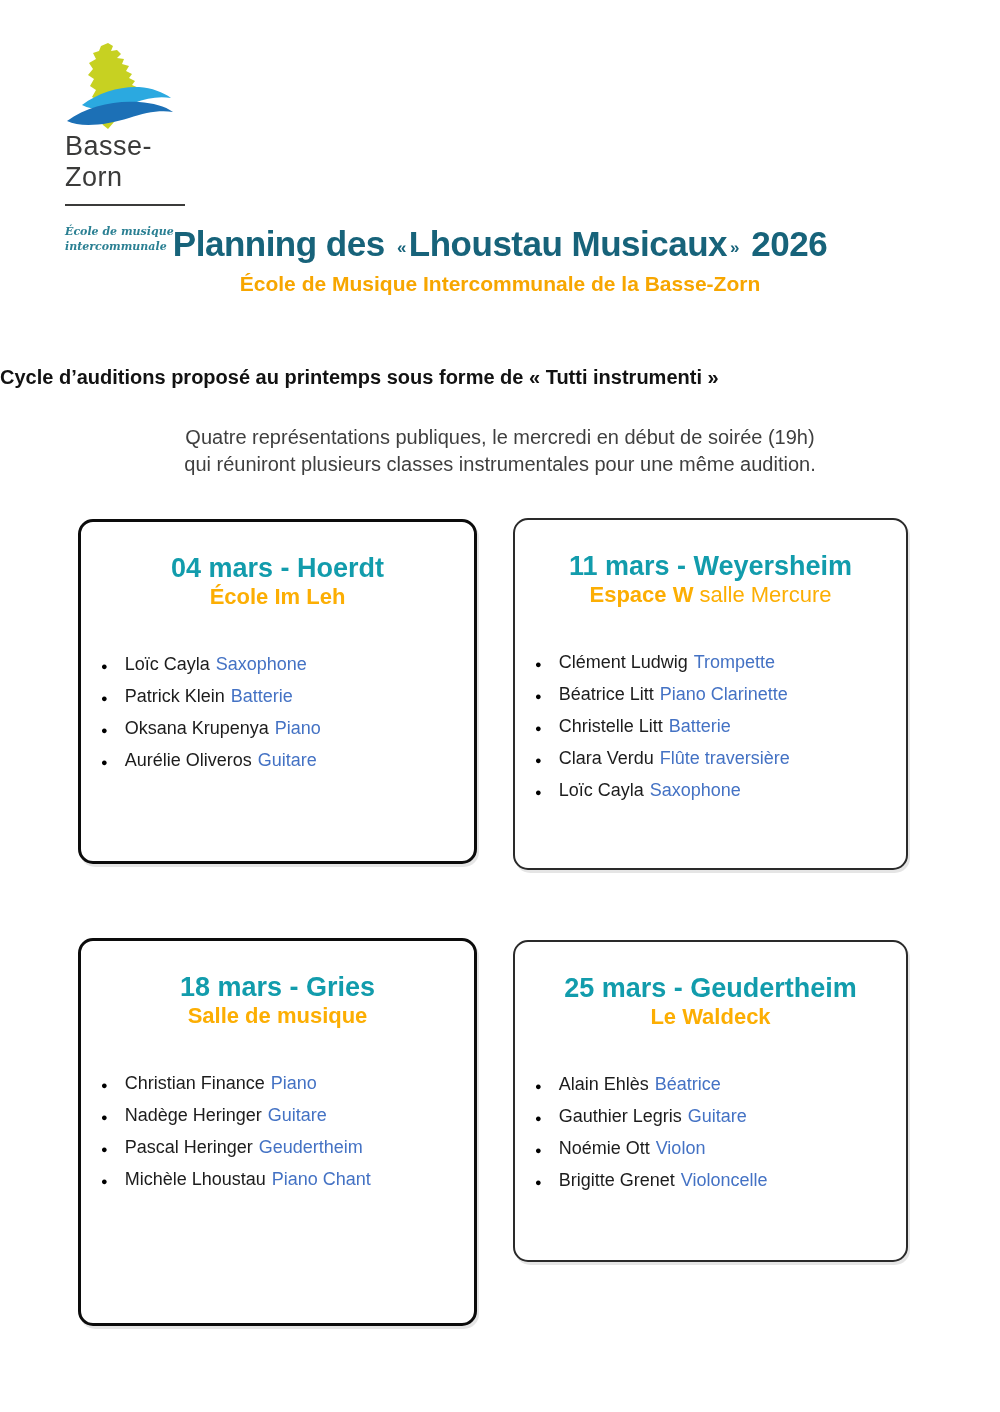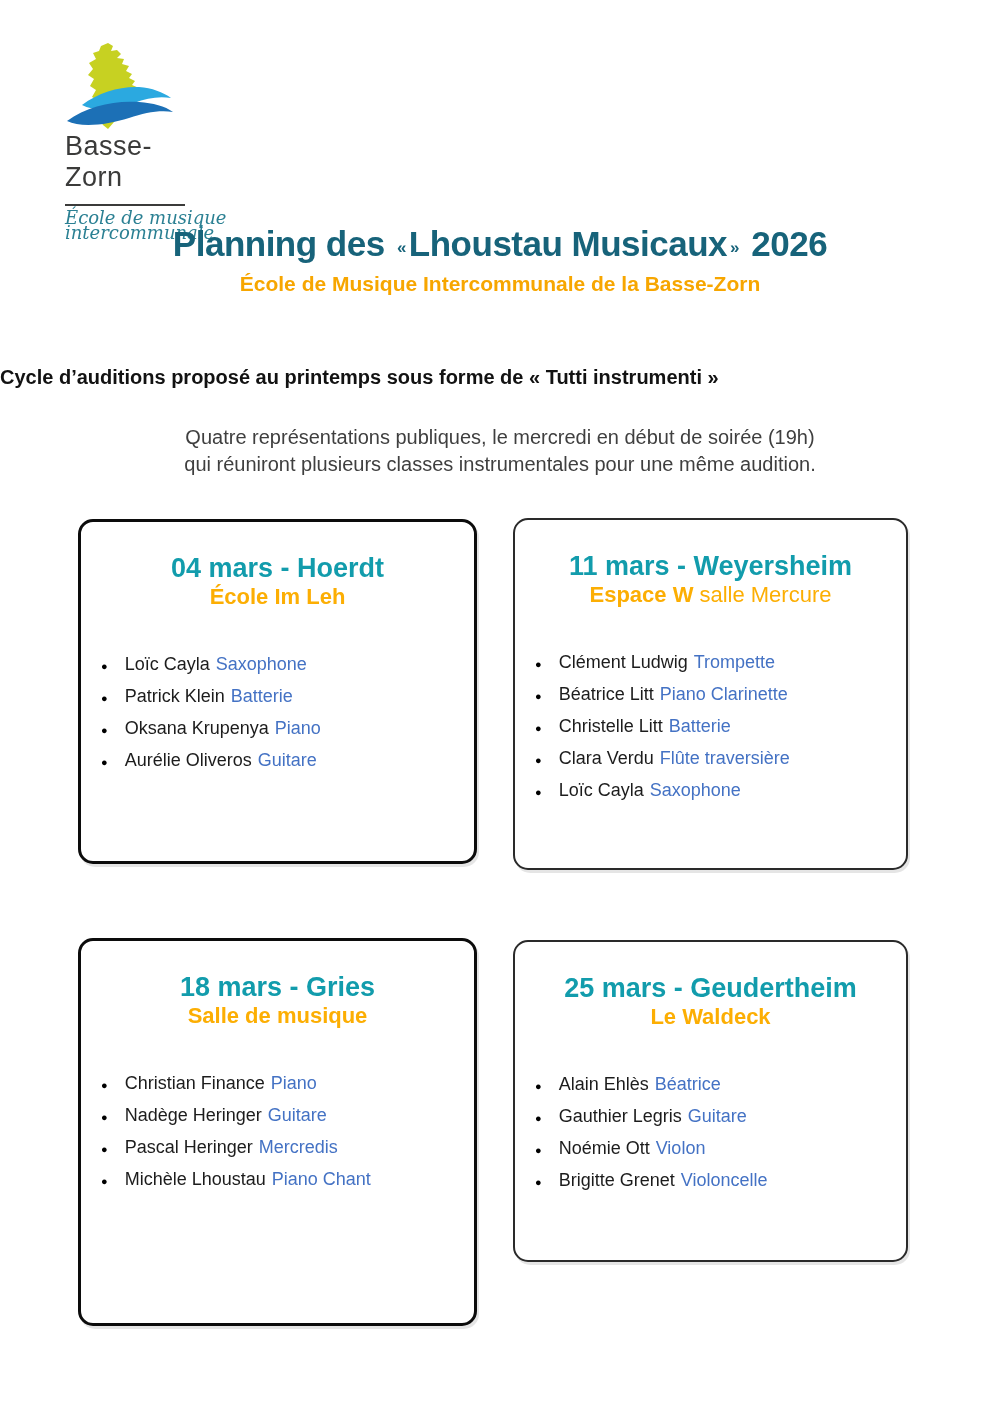--- a/index.html
+++ b/index.html
@@ -17,24 +17,24 @@
   .logo-graphic { display: block; width: 118px; height: 88px; }
   .logo-name {
     margin-top: 1px;
     font-size: 27px; font-weight: 400; letter-spacing: 0.5px;
     color: var(--logo-gray);
     width: 120px;
     border-bottom: 2px solid var(--logo-gray);
     padding-bottom: 11px;
   }
   .logo-tagline {
-    margin-top: 4px;
+    margin-top: 18px;
     font-family: "DejaVu Serif", serif;
-    font-style: italic; font-weight: normal;
-    font-size: 18px; line-height: 15px;
+    font-style: italic; font-weight: bold;
+    font-size: 11px; line-height: 15px;
     color: var(--logo-teal);
   }
 
   
   .title {
     position: absolute; top: 224px; left: 0; width: 100%;
     text-align: center;
     font-size: 35px; font-weight: bold; color: var(--title-teal);
     letter-spacing: -0.5px;
   }
@@ -185,21 +185,21 @@
           <span class="p-instr">Piano</span>
         </li>
         <li>
           <span class="bullet">●</span>
           <span class="p-name">Nadège Heringer</span>
           <span class="p-instr">Guitare</span>
         </li>
         <li>
           <span class="bullet">●</span>
           <span class="p-name">Pascal Heringer</span>
-          <span class="p-instr">Mercredis</span>
+          <span class="p-instr">Geudertheim</span>
         </li>
         <li>
           <span class="bullet">●</span>
           <span class="p-name">Michèle Lhoustau</span>
           <span class="p-instr">Piano Chant</span>
         </li>
       </ul>
   </section>
 
   <section class="card card-4">

